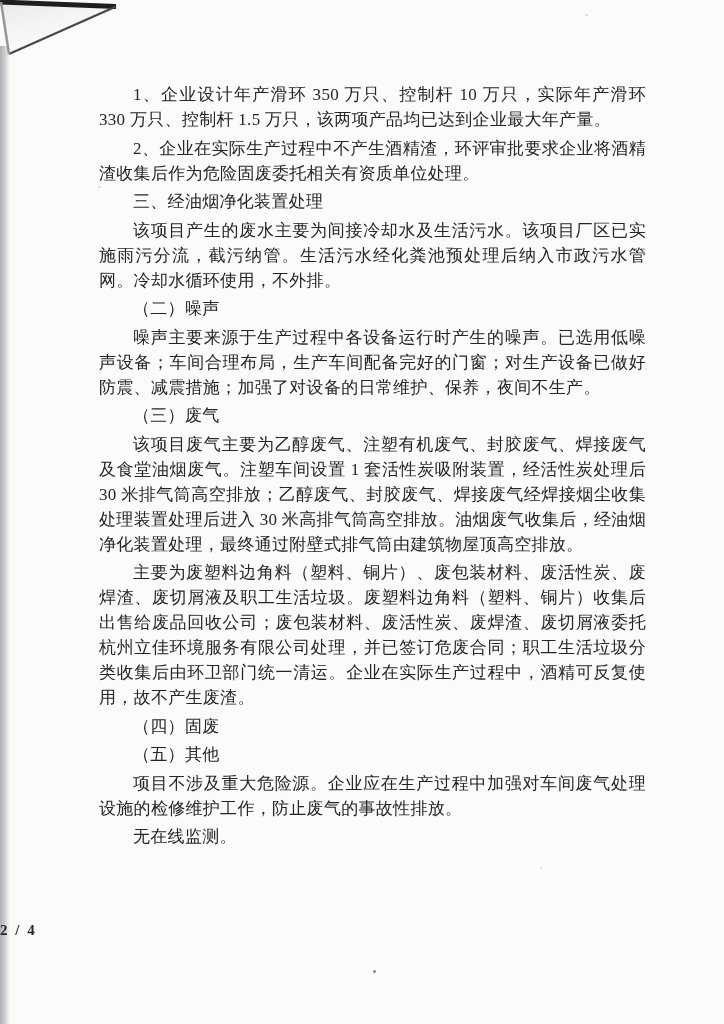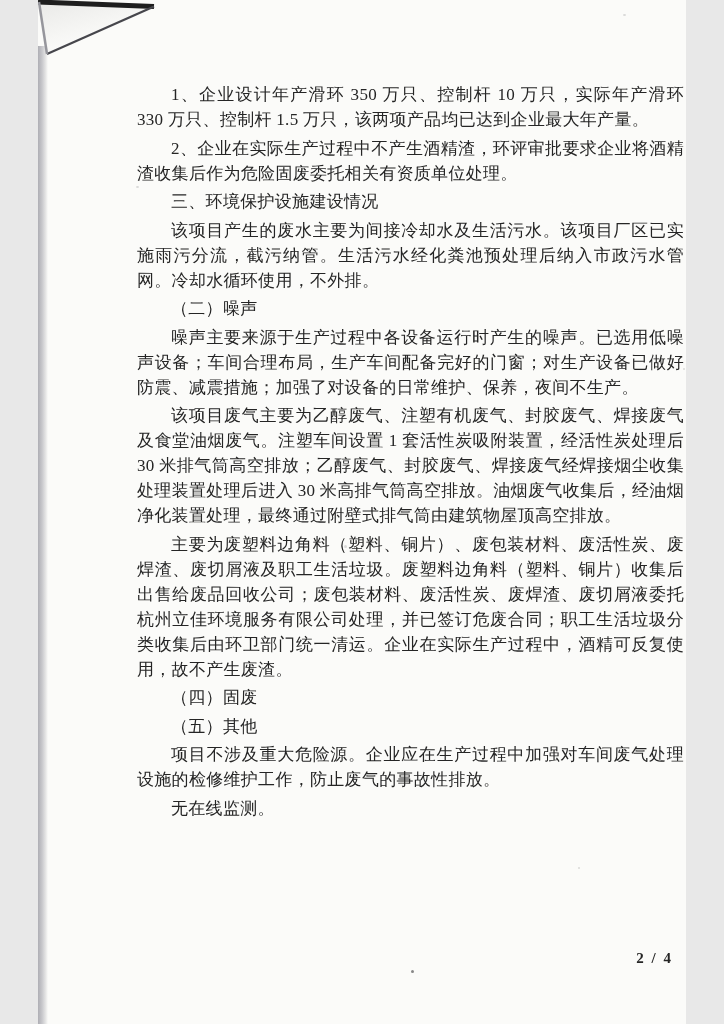--- a/index.html
+++ b/index.html
@@ -2,21 +2,21 @@
 <html lang="zh" style="--paper: #fbfbf9; --ink: #252525; --edge-shadow: #aeaeb4; --fold-edge-dark: #1e1e1e; --fold-edge-mid: #46464c;"><head>
 <meta charset="utf-8">
 <style>
   html, body {
     margin: 0;
     padding: 0;
     background: #e8e8e8;
   }
   .page {
     position: relative;
-    width: 648px;
+    width: 724px;
     height: 1024px;
     margin: 0 auto;
     background: var(--paper, #fbfbf9);
     overflow: hidden;
     font-family: "Liberation Serif", "DejaVu Serif", serif;
     color: var(--ink, #252525);
   }
   
   .left-edge {
     position: absolute;
@@ -48,28 +48,27 @@
     text-align-last: left;
     letter-spacing: 0.3px;
   }
   .doc p {
     margin: 0 0 3.5px 0;
     text-indent: 2em;
   }
   .footer {
     position: absolute;
     left: 0;
-    right: 13px;
+    right: 0;
     top: 922px;
-    text-align: right;
+    text-align: left;
     font-size: 15px;
     font-weight: bold;
     letter-spacing: 2px;
     color: var(--ink, #252525);
-    margin-top: 28px;
   }
   .speck {
     position: absolute;
     border-radius: 50%;
     background: #bdbdbd;
     opacity: 0.55;
   }
 </style>
 </head>
 <body>
@@ -88,24 +87,25 @@
     </defs>
     <polygon points="1,1 116,6 9,54" fill="url(#foldFill)"></polygon>
     <line x1="0" y1="2" x2="116" y2="6.5" stroke="#1e1e1e" stroke-width="5"></line>
     <line x1="116" y1="6.5" x2="9" y2="54" stroke="#46464c" stroke-width="2.2"></line>
     <line x1="9" y1="54" x2="1" y2="2" stroke="#96969c" stroke-width="2.5"></line>
   </svg>
 
   <main class="doc">
       <p>1、企业设计年产滑环 350 万只、控制杆 10 万只，实际年产滑环 330 万只、控制杆 1.5 万只，该两项产品均已达到企业最大年产量。</p>
       <p>2、企业在实际生产过程中不产生酒精渣，环评审批要求企业将酒精渣收集后作为危险固废委托相关有资质单位处理。</p>
-      <p>三、环境保护设施建设情况</p>
+      <p>三、经油烟净化装置处理</p>
       <p>该项目产生的废水主要为间接冷却水及生活污水。该项目厂区已实施雨污分流，截污纳管。生活污水经化粪池预处理后纳入市政污水管网。冷却水循环使用，不外排。</p>
       <p>（二）噪声</p>
       <p>噪声主要来源于生产过程中各设备运行时产生的噪声。已选用低噪声设备；车间合理布局，生产车间配备完好的门窗；对生产设备已做好防震、减震措施；加强了对设备的日常维护、保养，夜间不生产。</p>
+      <p>（三）废气</p>
       <p>该项目废气主要为乙醇废气、注塑有机废气、封胶废气、焊接废气及食堂油烟废气。注塑车间设置 1 套活性炭吸附装置，经活性炭处理后 30 米排气筒高空排放；乙醇废气、封胶废气、焊接废气经焊接烟尘收集处理装置处理后进入 30 米高排气筒高空排放。油烟废气收集后，经油烟净化装置处理，最终通过附壁式排气筒由建筑物屋顶高空排放。</p>
       <p>主要为废塑料边角料（塑料、铜片）、废包装材料、废活性炭、废焊渣、废切屑液及职工生活垃圾。废塑料边角料（塑料、铜片）收集后出售给废品回收公司；废包装材料、废活性炭、废焊渣、废切屑液委托杭州立佳环境服务有限公司处理，并已签订危废合同；职工生活垃圾分类收集后由环卫部门统一清运。企业在实际生产过程中，酒精可反复使用，故不产生废渣。</p>
       <p>（四）固废</p>
       <p>（五）其他</p>
       <p>项目不涉及重大危险源。企业应在生产过程中加强对车间废气处理设施的检修维护工作，防止废气的事故性排放。</p>
       <p>无在线监测。</p>
     </main>
 
   <div class="footer">
     <span>2 / 4</span>

